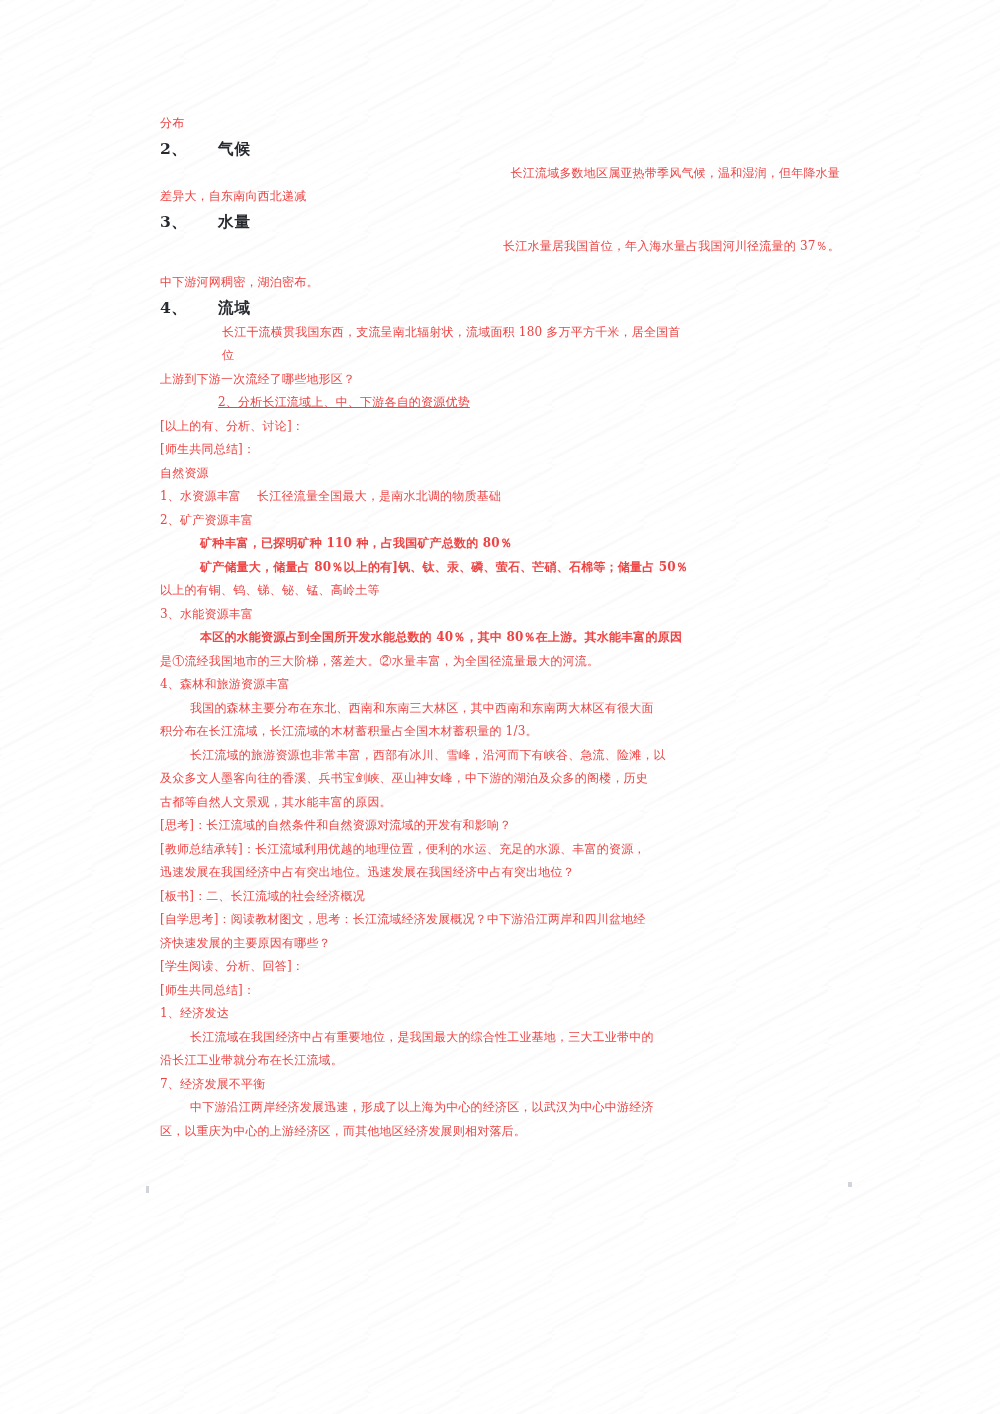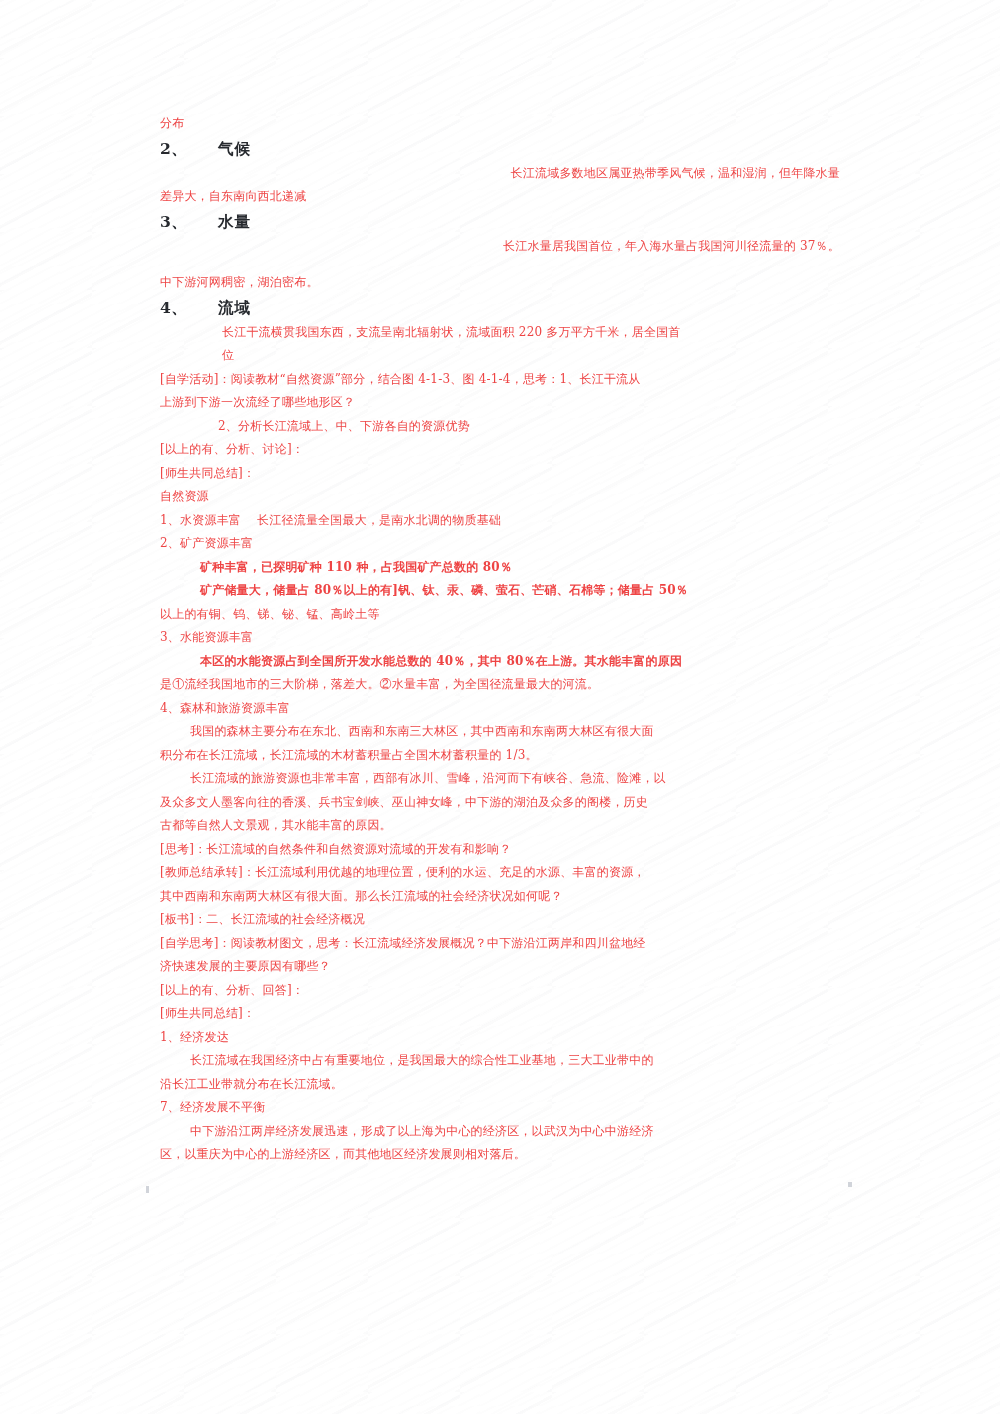--- a/index.html
+++ b/index.html
@@ -88,21 +88,21 @@
     flex: 0 0 58px;
   }
   .head-row .htxt {
     letter-spacing: 1px;
   }
 
   
   .indent-deep { text-indent: 62px; text-align: right; }
   .indent-body { text-indent: 30px; }
   .indent-small { padding-left: 14px; text-indent: 26px; font-weight: bold; }
-  .indent-num2 { text-indent: 58px; }
+  .indent-num2 { text-indent: 58px; text-decoration: underline; }
   .indent-pos { text-indent: 62px; }
   .gap-md { height: 13px; }
 
   
   .speck {
     position: absolute;
     width: 3px;
     height: 7px;
     background: #c9ccd3;
     opacity: 0.85;
@@ -127,23 +127,22 @@
         <span class="num">3、</span>
         <span class="htxt">水量</span>
       </div>
       <div class="ln indent-deep">长江水量居我国首位，年入海水量占我国河川径流量的 37％。</div>
       <div class="gap-md"></div>
       <div class="ln ">中下游河网稠密，湖泊密布。</div>
       <div class="head-row">
         <span class="num">4、</span>
         <span class="htxt">流域</span>
       </div>
-      <div class="ln indent-pos">长江干流横贯我国东西，支流呈南北辐射状，流域面积 220 多万平方千米，居全国首</div>
+      <div class="ln indent-pos">长江干流横贯我国东西，支流呈南北辐射状，流域面积 180 多万平方千米，居全国首</div>
       <div class="ln indent-pos">位</div>
-      <div class="ln ">[自学活动]：阅读教材“自然资源”部分，结合图 4-1-3、图 4-1-4，思考：1、长江干流从</div>
       <div class="ln ">上游到下游一次流经了哪些地形区？</div>
       <div class="ln indent-num2">2、分析长江流域上、中、下游各自的资源优势</div>
       <div class="ln ">[以上的有、分析、讨论]：</div>
       <div class="ln ">[师生共同总结]：</div>
       <div class="ln ">自然资源</div>
       <div class="ln ">1、水资源丰富    长江径流量全国最大，是南水北调的物质基础</div>
       <div class="ln ">2、矿产资源丰富</div>
       <div class="ln indent-small">矿种丰富，已探明矿种 110 种，占我国矿产总数的 80％</div>
       <div class="ln indent-small">矿产储量大，储量占 80％以上的有]钒、钛、汞、磷、萤石、芒硝、石棉等；储量占 50％</div>
       <div class="ln ">以上的有铜、钨、锑、铋、锰、高岭土等</div>
@@ -151,25 +150,25 @@
       <div class="ln indent-small">本区的水能资源占到全国所开发水能总数的 40％，其中 80％在上游。其水能丰富的原因</div>
       <div class="ln ">是①流经我国地市的三大阶梯，落差大。②水量丰富，为全国径流量最大的河流。</div>
       <div class="ln ">4、森林和旅游资源丰富</div>
       <div class="ln indent-body">我国的森林主要分布在东北、西南和东南三大林区，其中西南和东南两大林区有很大面</div>
       <div class="ln ">积分布在长江流域，长江流域的木材蓄积量占全国木材蓄积量的 1/3。</div>
       <div class="ln indent-body">长江流域的旅游资源也非常丰富，西部有冰川、雪峰，沿河而下有峡谷、急流、险滩，以</div>
       <div class="ln ">及众多文人墨客向往的香溪、兵书宝剑峡、巫山神女峰，中下游的湖泊及众多的阁楼，历史</div>
       <div class="ln ">古都等自然人文景观，其水能丰富的原因。</div>
       <div class="ln ">[思考]：长江流域的自然条件和自然资源对流域的开发有和影响？</div>
       <div class="ln ">[教师总结承转]：长江流域利用优越的地理位置，便利的水运、充足的水源、丰富的资源，</div>
-      <div class="ln ">其中西南和东南两大林区有很大面。那么长江流域的社会经济状况如何呢？</div>
+      <div class="ln ">迅速发展在我国经济中占有突出地位。迅速发展在我国经济中占有突出地位？</div>
       <div class="ln ">[板书]：二、长江流域的社会经济概况</div>
       <div class="ln ">[自学思考]：阅读教材图文，思考：长江流域经济发展概况？中下游沿江两岸和四川盆地经</div>
       <div class="ln ">济快速发展的主要原因有哪些？</div>
-      <div class="ln ">[以上的有、分析、回答]：</div>
+      <div class="ln ">[学生阅读、分析、回答]：</div>
       <div class="ln ">[师生共同总结]：</div>
       <div class="ln ">1、经济发达</div>
       <div class="ln indent-body">长江流域在我国经济中占有重要地位，是我国最大的综合性工业基地，三大工业带中的</div>
       <div class="ln ">沿长江工业带就分布在长江流域。</div>
       <div class="ln ">7、经济发展不平衡</div>
       <div class="ln indent-body">中下游沿江两岸经济发展迅速，形成了以上海为中心的经济区，以武汉为中心中游经济</div>
       <div class="ln ">区，以重庆为中心的上游经济区，而其他地区经济发展则相对落后。</div>
     </div>
 </div>
 

